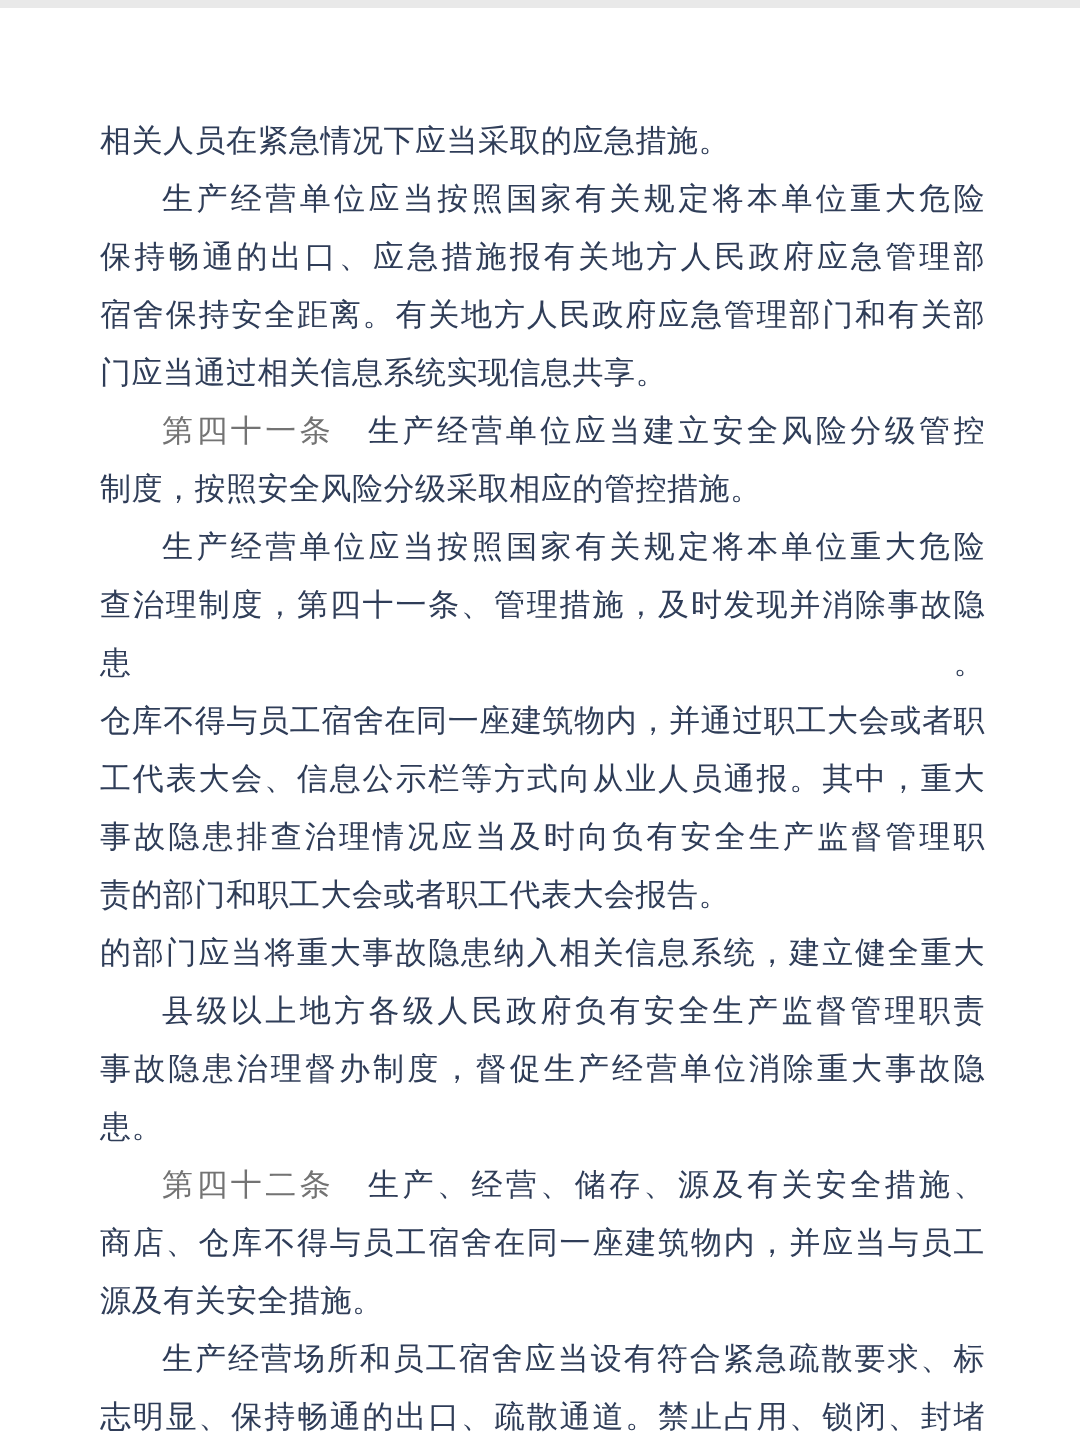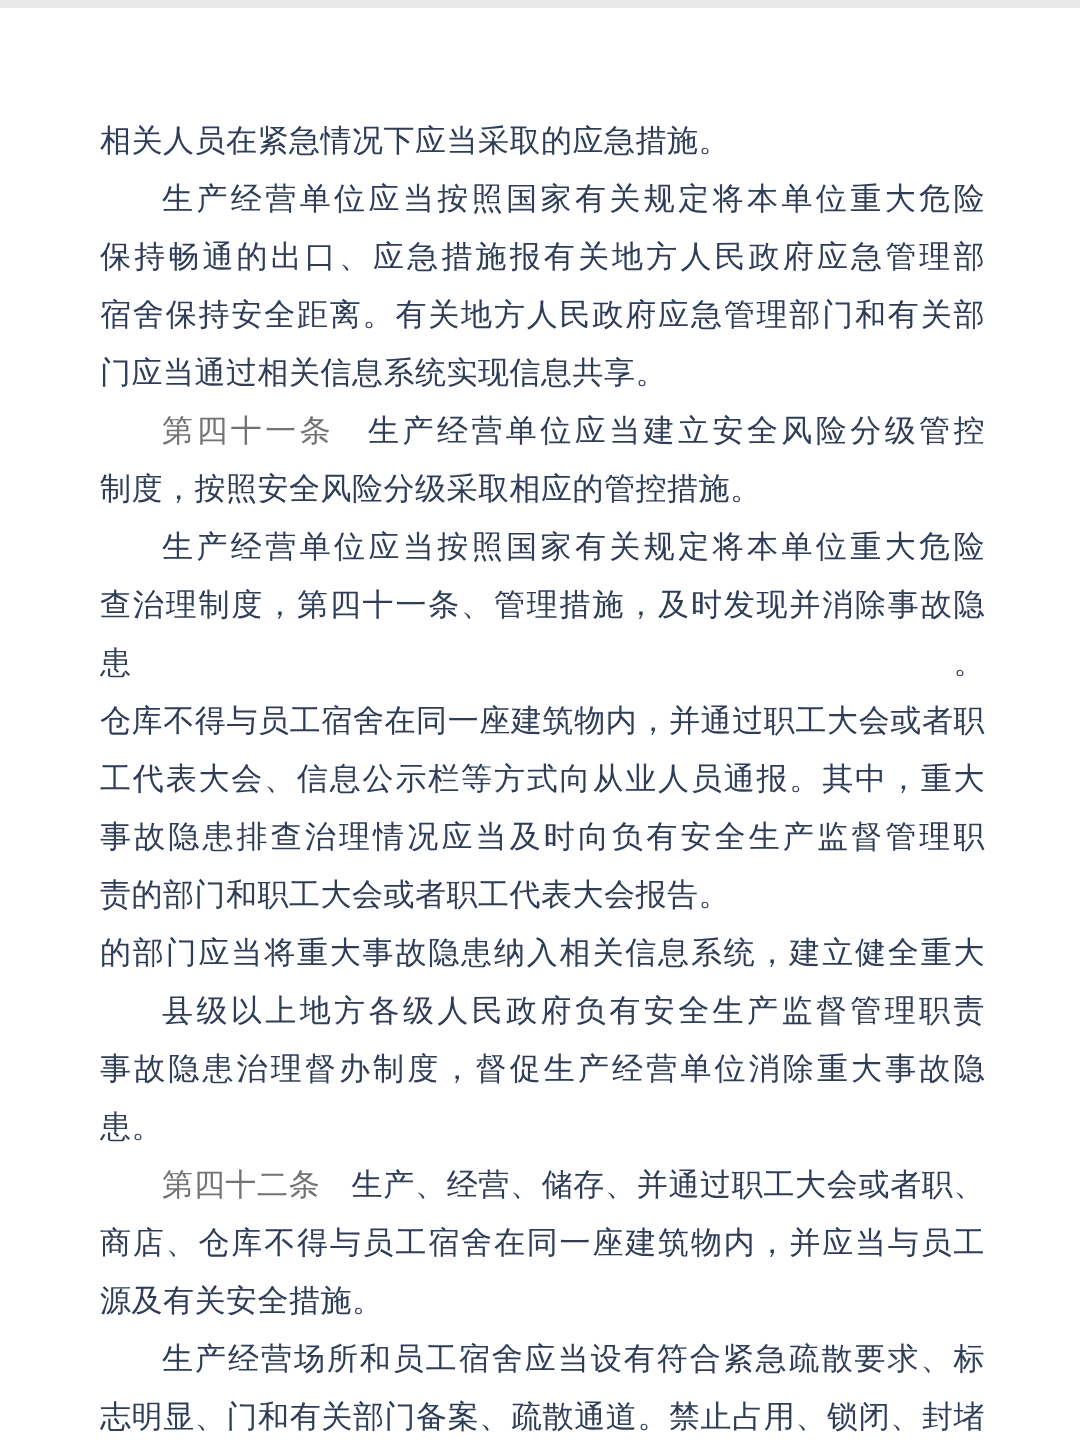--- a/index.html
+++ b/index.html
@@ -71,22 +71,22 @@
     <div class="line j">工代表大会、信息公示栏等方式向从业人员通报。其中，重大</div>
     <div class="line j">事故隐患排查治理情况应当及时向负有安全生产监督管理职</div>
     <div class="line">责的部门和职工大会或者职工代表大会报告。</div>
 
     <div class="line j">的部门应当将重大事故隐患纳入相关信息系统，建立健全重大</div>
     <div class="line j indent">县级以上地方各级人民政府负有安全生产监督管理职责</div>
     <div class="line j">事故隐患治理督办制度，督促生产经营单位消除重大事故隐</div>
     <div class="line">患。</div>
 
     <div class="line j indent">
-      <span class="art-heading">第四十二条</span><span class="art-gap"></span><span>生产、经营、储存、并通过职工大会或者职、</span>
+      <span class="art-heading">第四十二条</span><span class="art-gap"></span><span>生产、经营、储存、源及有关安全措施、</span>
     </div>
     <div class="line j">商店、仓库不得与员工宿舍在同一座建筑物内，并应当与员工</div>
     <div class="line">源及有关安全措施。</div>
 
     <div class="line j indent">生产经营场所和员工宿舍应当设有符合紧急疏散要求、标</div>
-    <div class="line j">志明显、门和有关部门备案、疏散通道。禁止占用、锁闭、封堵</div>
+    <div class="line j">志明显、保持畅通的出口、疏散通道。禁止占用、锁闭、封堵</div>
 
   </div>
 </div>
 
 </body></html>

